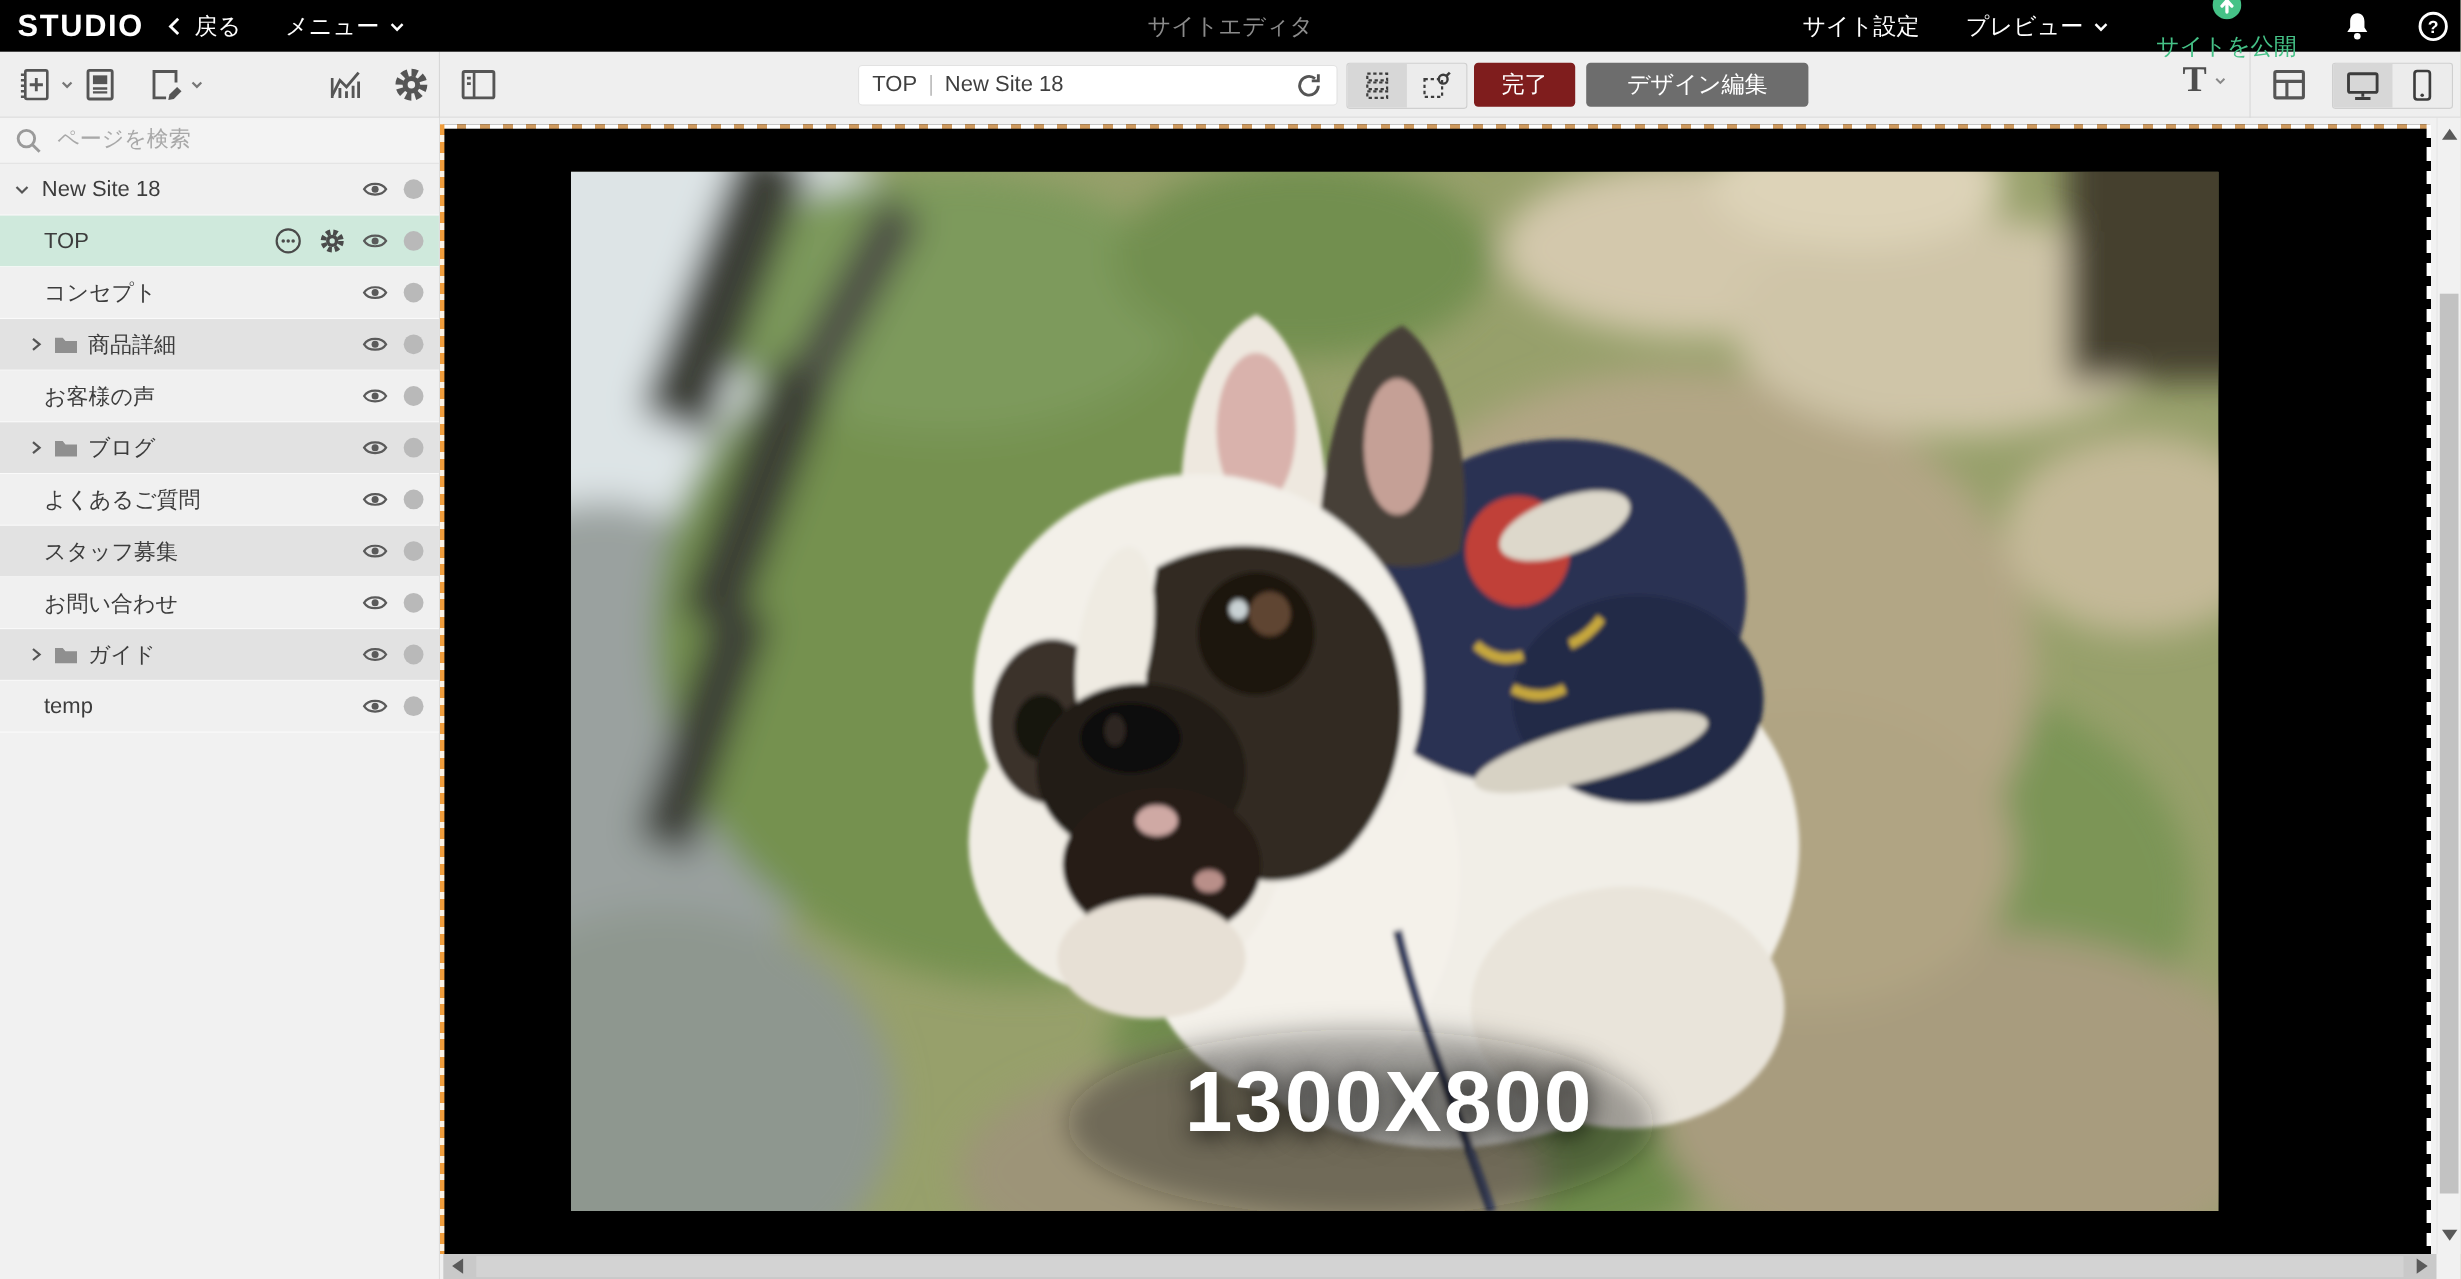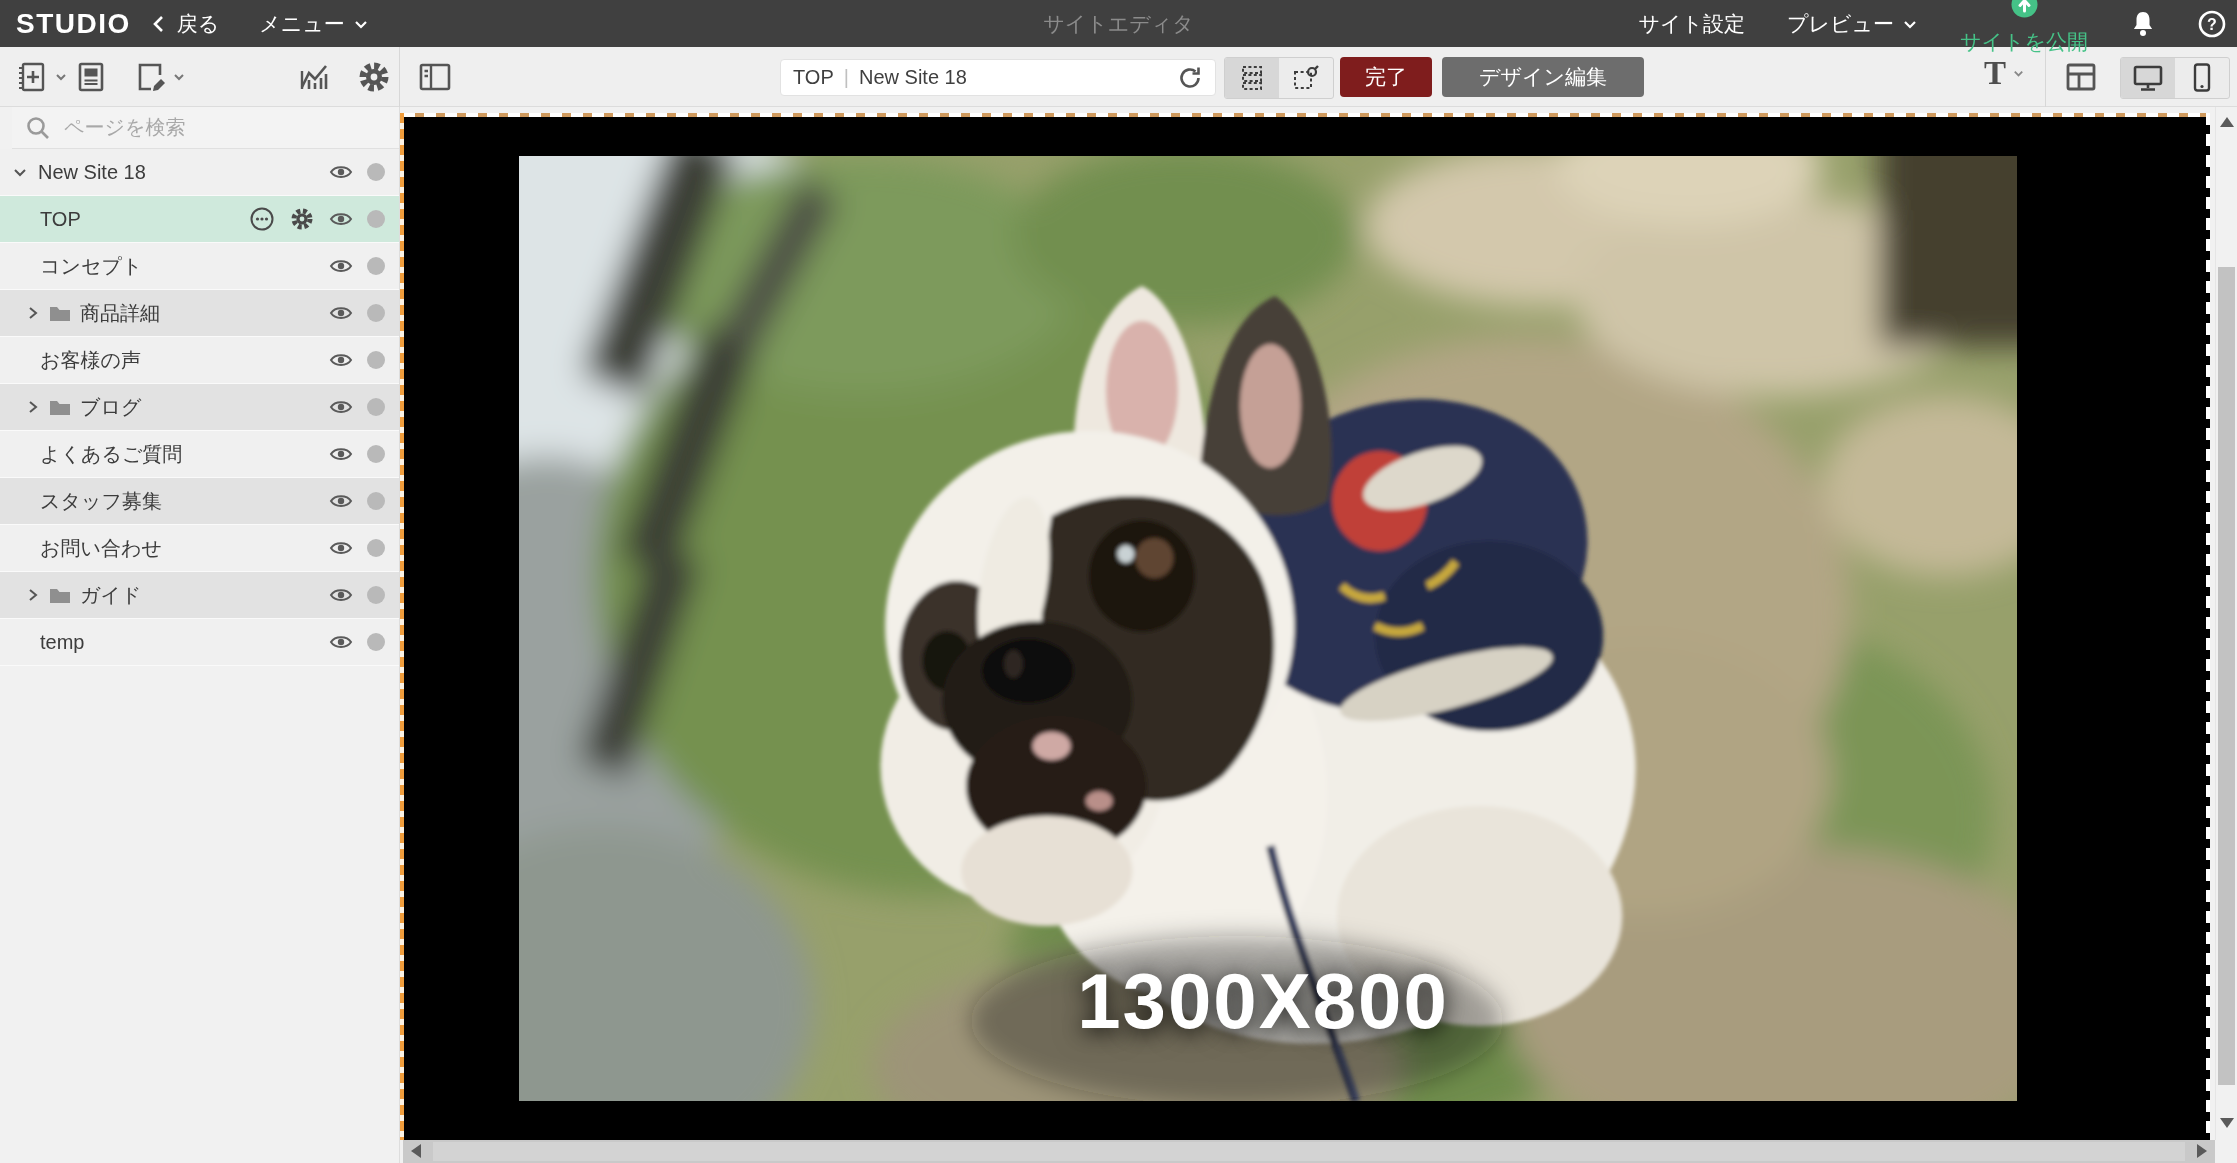--- a/index.html
+++ b/index.html
@@ -1,21 +1,21 @@
 <!DOCTYPE html>
 <html><head>
 <meta charset="utf-8">
 <style>
   * { margin:0; padding:0; box-sizing:border-box; }
   html,body { width:2237px; height:1163px; overflow:hidden; }
   body { font-family:"Liberation Sans","DejaVu Sans",sans-serif; background:#f1f1f1; }
   .app { position:relative; width:2237px; height:1163px; }
 
   
-  .topbar { position:absolute; left:0; top:0; width:100%; height:47px; background:#404040;
+  .topbar { position:absolute; left:0; top:0; width:100%; height:47px; background:#000000;
             display:flex; align-items:center; color:#fff; z-index:30; }
   .topbar-left { display:flex; align-items:center; gap:18px; padding-left:16px; }
   .logo { font-size:28px; font-weight:bold; letter-spacing:1.5px; color:#fff; }
   .tb-item { display:flex; align-items:center; gap:8px; font-size:21px; color:#fff; cursor:pointer; }
   .topbar-title { position:absolute; left:50%; transform:translateX(-50%); font-size:21px; color:#8b8b8b; }
   .topbar-right { margin-left:auto; display:flex; align-items:center; gap:42px; padding-right:11px; }
   .publish { display:flex; align-items:center; gap:10px; font-size:21px; color:#45c287; cursor:pointer;flex-direction:column; }
   .icon { display:inline-flex; align-items:center; justify-content:center; }
 
   
@@ -41,21 +41,21 @@
   .btn-done { left:1340px; width:92px; background:#7f1d1d; }
   .btn-design { left:1442px; width:202px; background:#6d6d6d; }
 
   .typo { position:absolute; left:1984px; top:8px; display:flex; align-items:center; gap:6px; cursor:pointer; }
   .typo .t { font-family:"Liberation Serif","DejaVu Serif",serif; font-size:33px; font-weight:bold; color:#4e4e4e; }
 
   
   .sidebar { position:absolute; left:0; top:107px; width:400px; bottom:0; background:#f1f1f1;
              border-right:1px solid #dddddd; z-index:10; }
   .search { height:42px; display:flex; align-items:center; gap:12px; padding:0 12px;
-            background:#f3f3f3; border-bottom:1px solid #e0e0e0;margin-left:12px; }
+            background:#f3f3f3; border-bottom:1px solid #e0e0e0; }
   .search input { border:none; outline:none; background:transparent; font-size:20px; color:#444;
                   font-family:inherit; width:300px; }
   .search input::placeholder { color:#a8a8a8; }
   .tree .row { height:47px; display:flex; align-items:center; font-size:20px; color:#3c3c3c;
                position:relative; border-bottom:1px solid #fafafa; cursor:pointer; }
   .tree .row:nth-child(odd) { background:#f0f0f0; }
   .tree .row:nth-child(even) { background:#e2e2e2; }
   .tree .row.selected { background:#cfe9dc; }
   .row .lbl { white-space:nowrap; }
   .row.depth0 { padding-left:12px; gap:10px; }

